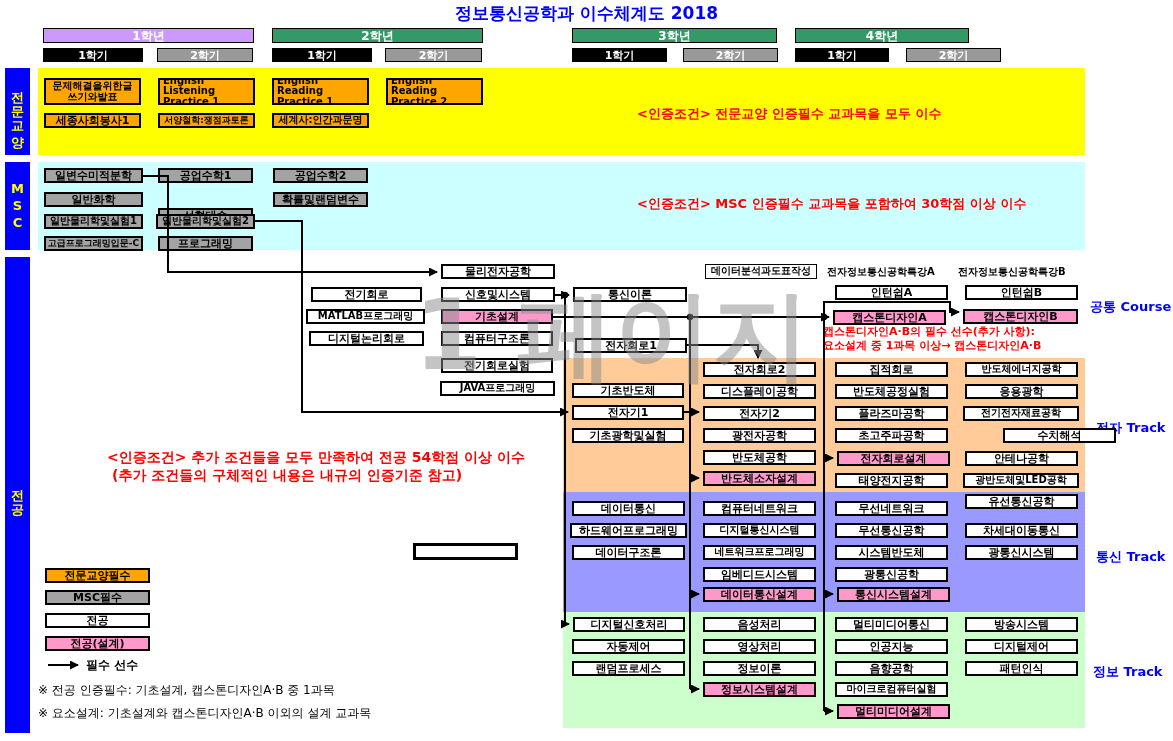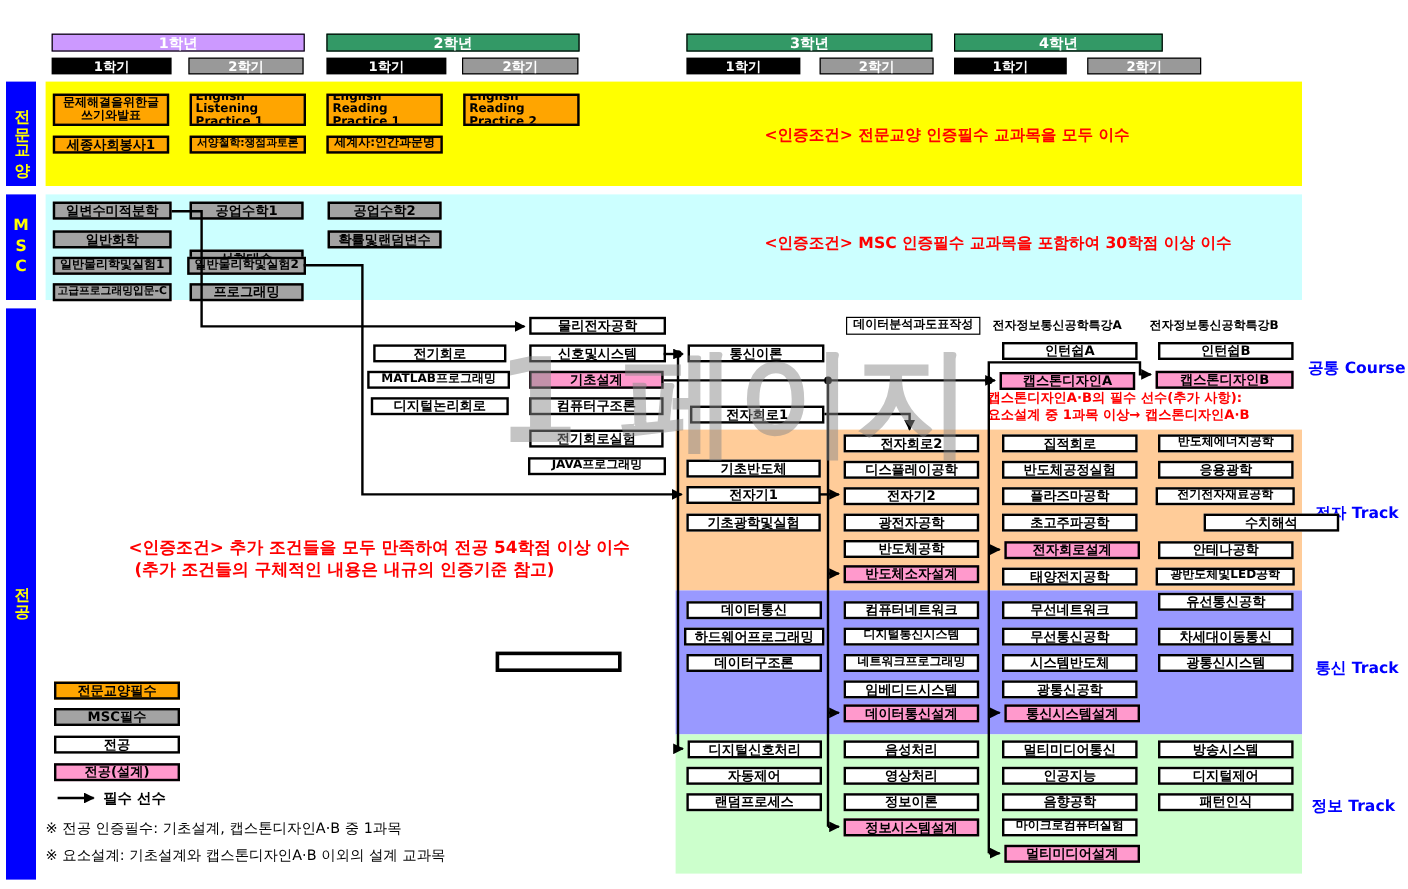--- a/index.html
+++ b/index.html
@@ -40,20 +40,21 @@
   <div id="bg-layer">
       <div class="bgrect" style="left: 38px; top: 68px; width: 1047px; height: 87px; background: rgb(255, 255, 0);"></div>
       <div class="bgrect" style="left: 38px; top: 162px; width: 1047px; height: 88px; background: rgb(204, 255, 255);"></div>
       <div class="bgrect" style="left: 563px; top: 358px; width: 522px; height: 134px; background: rgb(255, 204, 153);"></div>
       <div class="bgrect" style="left: 563px; top: 492px; width: 522px; height: 120px; background: rgb(153, 153, 255);"></div>
       <div class="bgrect" style="left: 563px; top: 612px; width: 522px; height: 116px; background: rgb(204, 255, 204);"></div>
       <div class="sidebar" style="left: 5px; top: 68px; width: 25px; height: 87px;">전문교양</div>
       <div class="sidebar" style="left: 5px; top: 162px; width: 25px; height: 88px;">MSC</div>
       <div class="sidebar" style="left: 5px; top: 257px; width: 25px; height: 476px;">전공</div>
     </div>
+  <div class="title">정보통신공학과 이수체계도 2018</div>
   <div id="hdr-layer">
       <div class="yearhdr" style="left: 43px; top: 28px; width: 211px; background: rgb(204, 153, 255);">1학년</div>
       <div class="yearhdr" style="left: 272px; top: 28px; width: 211px; background: rgb(51, 153, 102);">2학년</div>
       <div class="yearhdr" style="left: 572px; top: 28px; width: 205px; background: rgb(51, 153, 102);">3학년</div>
       <div class="yearhdr" style="left: 795px; top: 28px; width: 174px; background: rgb(51, 153, 102);">4학년</div>
       <div class="semhdr sem1" style="left: 43px; top: 48px; width: 100px;">1학기</div>
       <div class="semhdr sem2" style="left: 157px; top: 48px; width: 96px;">2학기</div>
       <div class="semhdr sem1" style="left: 272px; top: 48px; width: 100px;">1학기</div>
       <div class="semhdr sem2" style="left: 385px; top: 48px; width: 97px;">2학기</div>
       <div class="semhdr sem1" style="left: 572px; top: 48px; width: 95px;">1학기</div>

